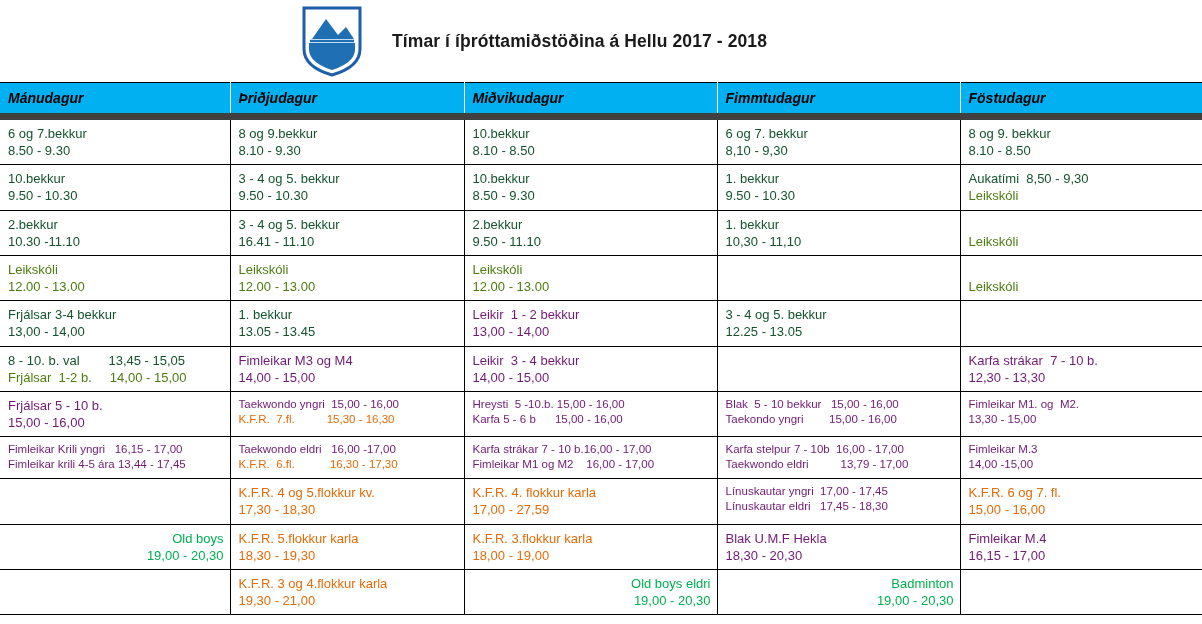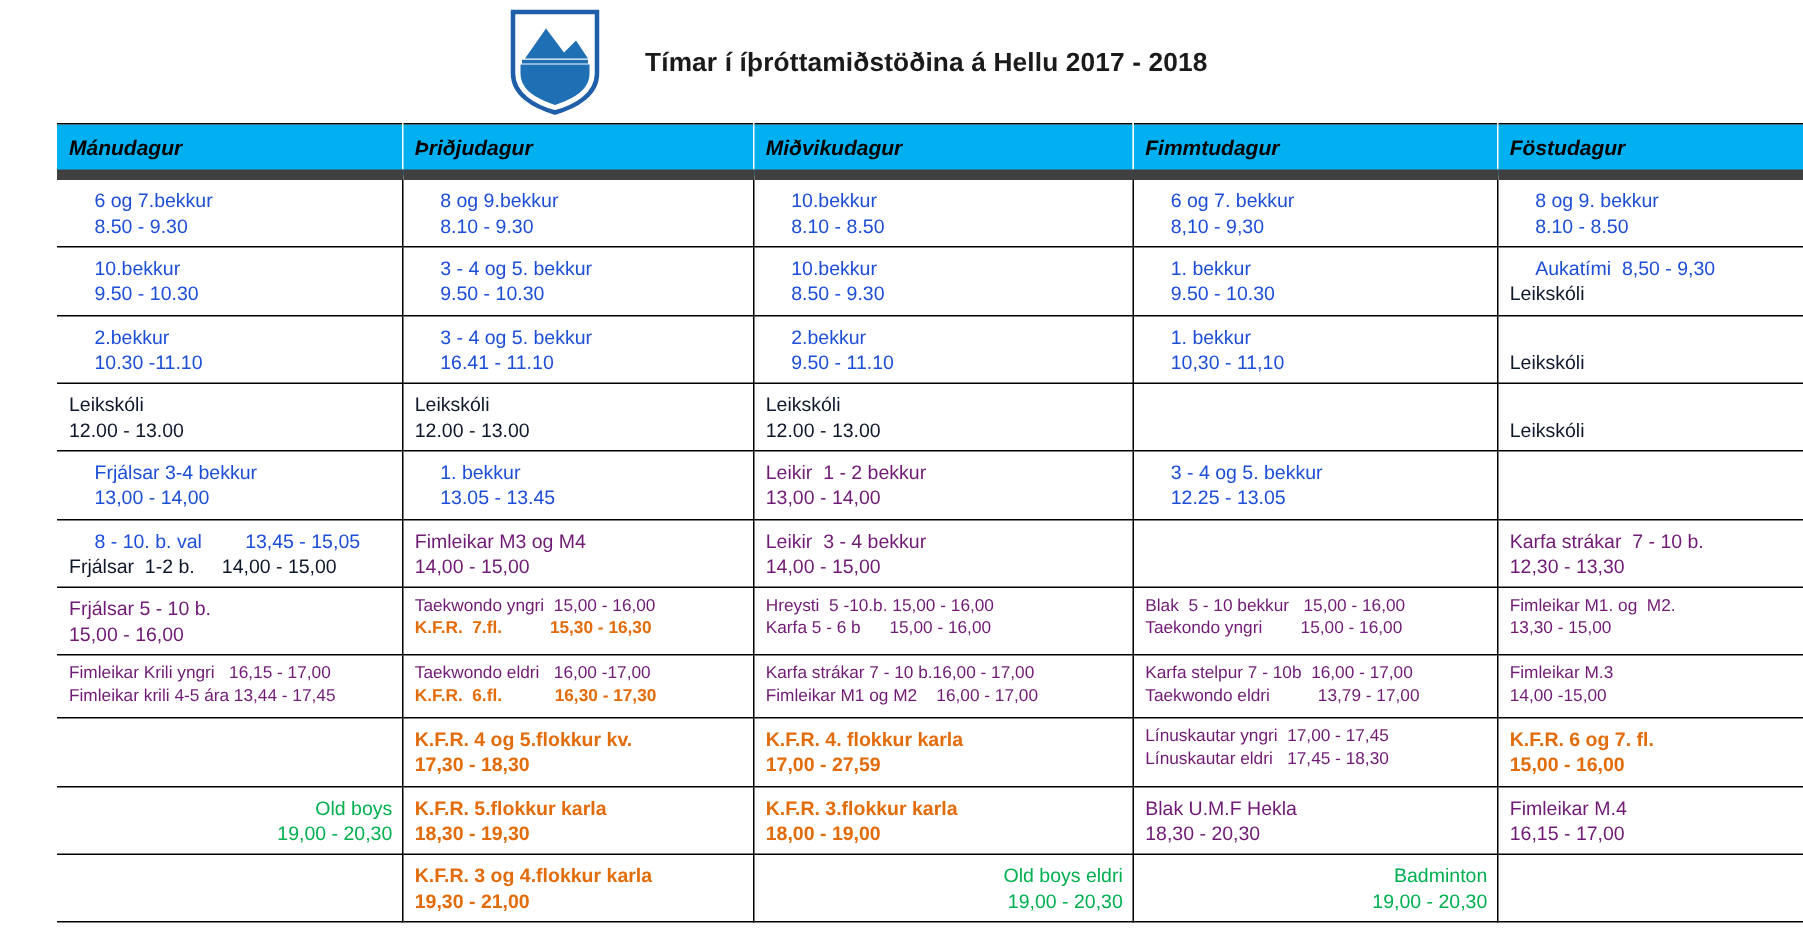--- a/index.html
+++ b/index.html
@@ -12,21 +12,20 @@
     height: 624px;
     font-family: "Liberation Sans", sans-serif;
     color: #000000;
     overflow: hidden;
   }
   .page {
     position: relative;
     width: 1202px;
     height: 624px;
     box-sizing: border-box;
-    padding-left: 38px;
   }
   
   .header {
     height: 82px;
     display: flex;
     align-items: center;
     padding-left: 300px;
     box-sizing: border-box;
   }
   .crest {
@@ -80,24 +79,24 @@
     height: 42px;
     box-sizing: border-box;
   }
   table.schedule td:last-child { border-right: none; }
   table.schedule tr td:first-child { border-left: none; }
 
   .cell-line { white-space: pre; }
   .cell-line.small { font-size: 11.5px; }
 
   
-  .col-black { color: #1d4ed8; margin-left: 17px; }
-  .col-red { color: #0f172a; }
+  .col-black { color: #14532d; }
+  .col-red { color: #4d7c0f; }
   .col-blue { color: #701a75; }
-  .col-orange { color: #e36c0a; font-weight: bold; }
+  .col-orange { color: #e36c0a; }
   .col-green { color: #00b050; text-align: right; }
 </style>
 </head>
 <body>
 
 <div class="page">
 
   <div class="header">
     <div class="crest">
       <svg width="64" height="72" viewBox="0 0 64 72">

